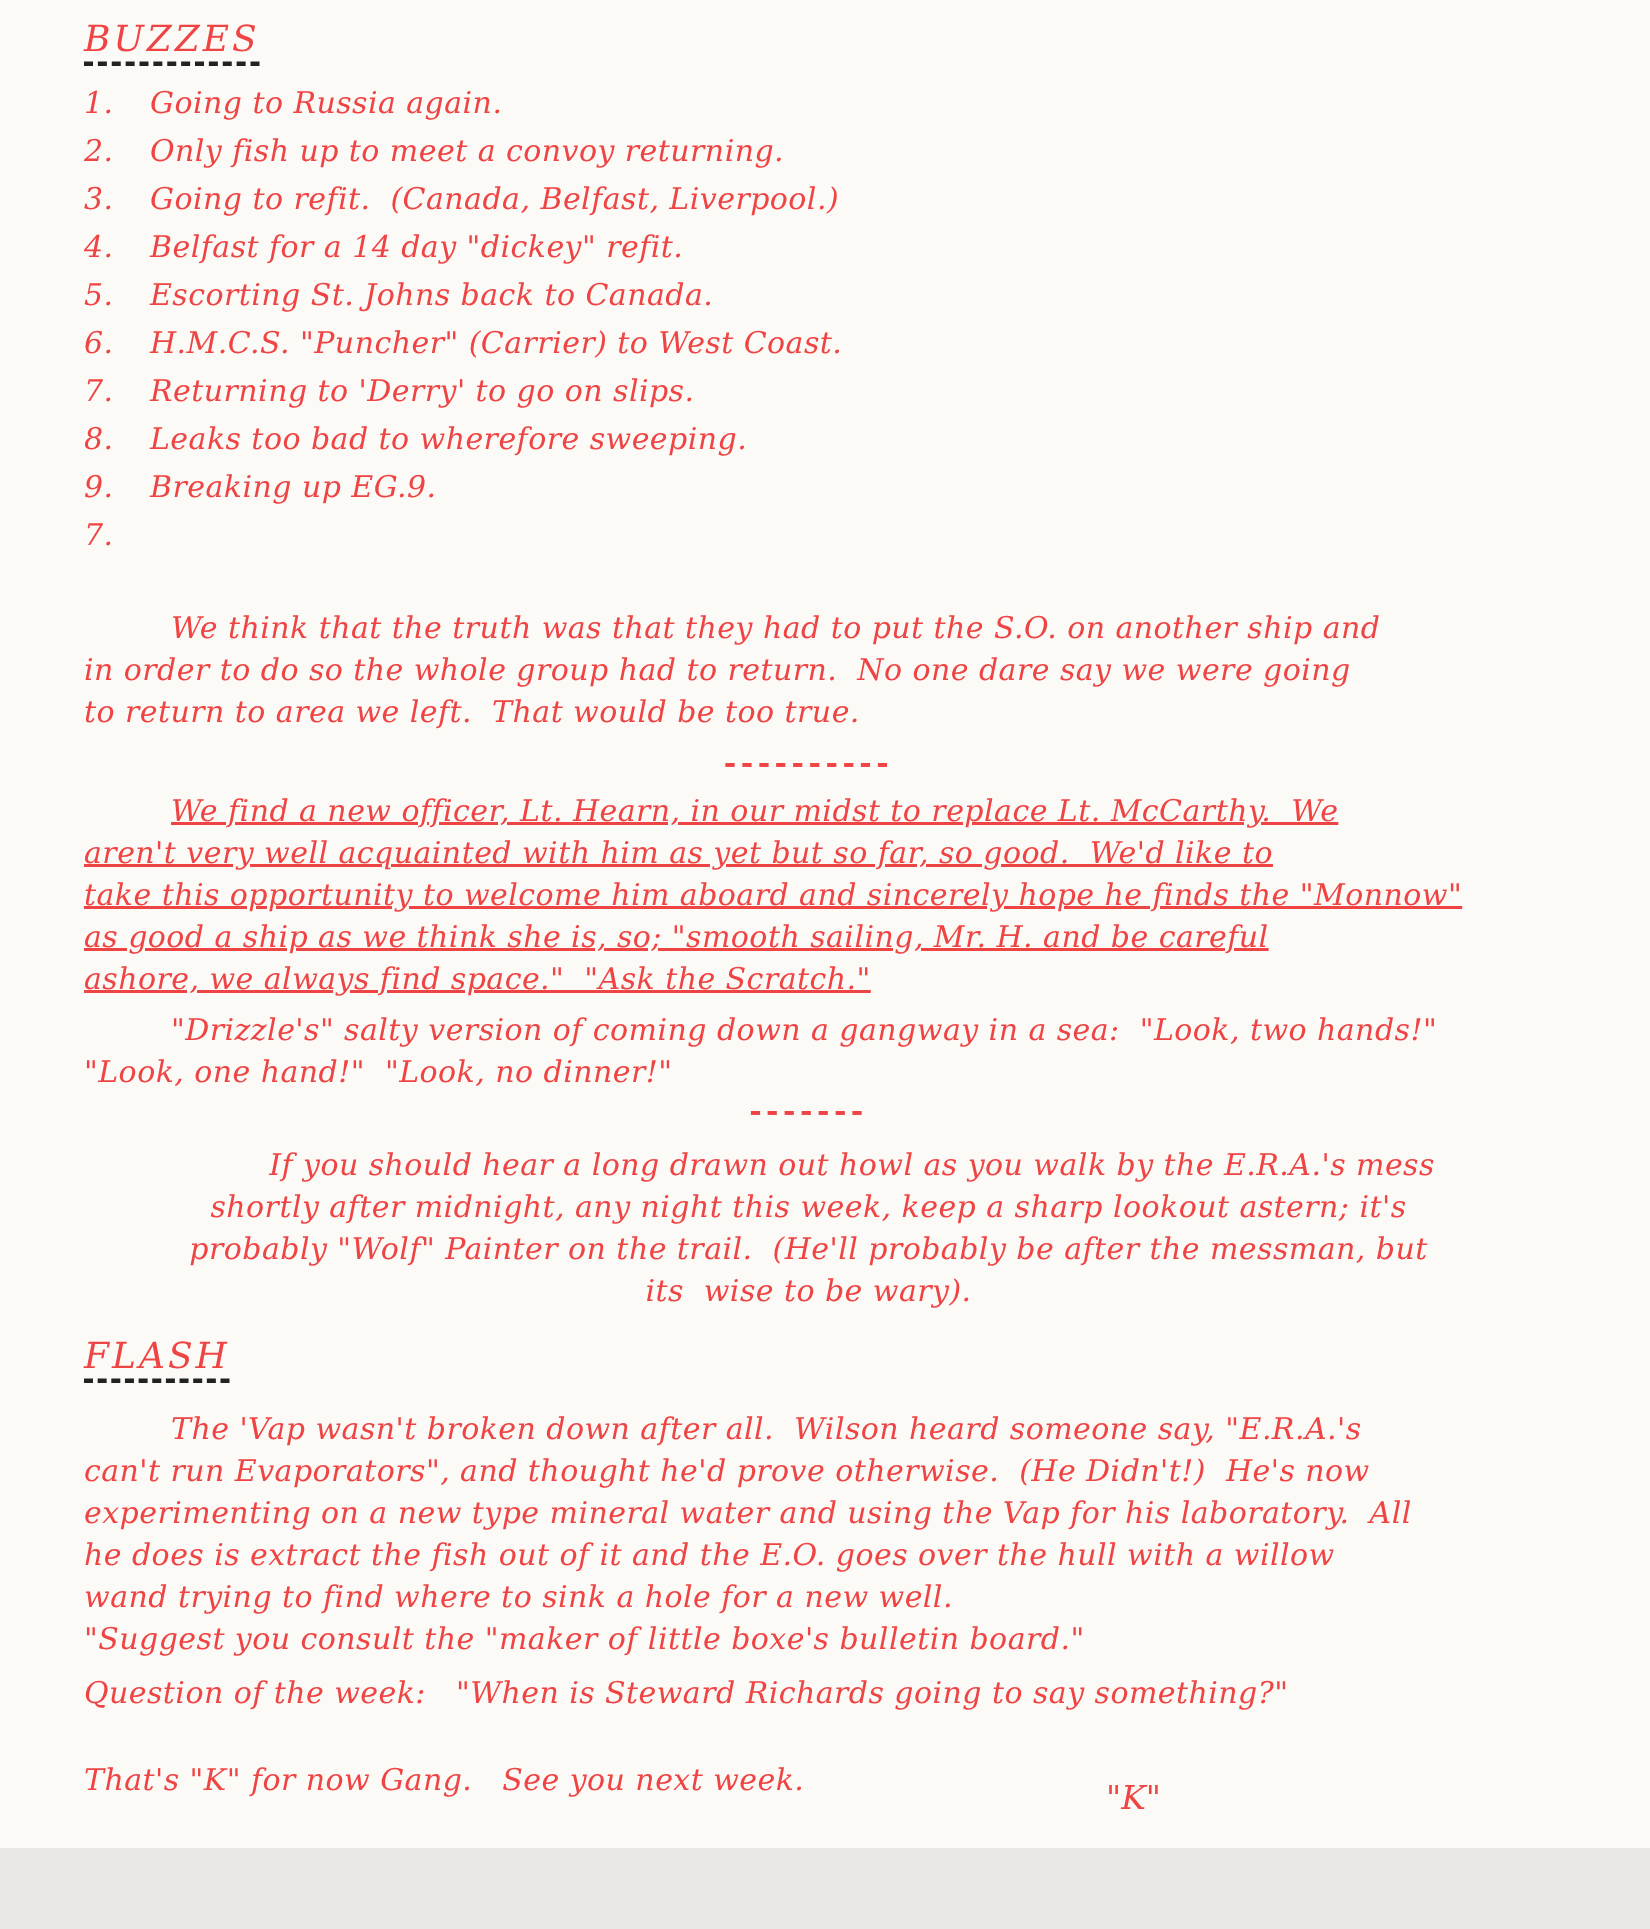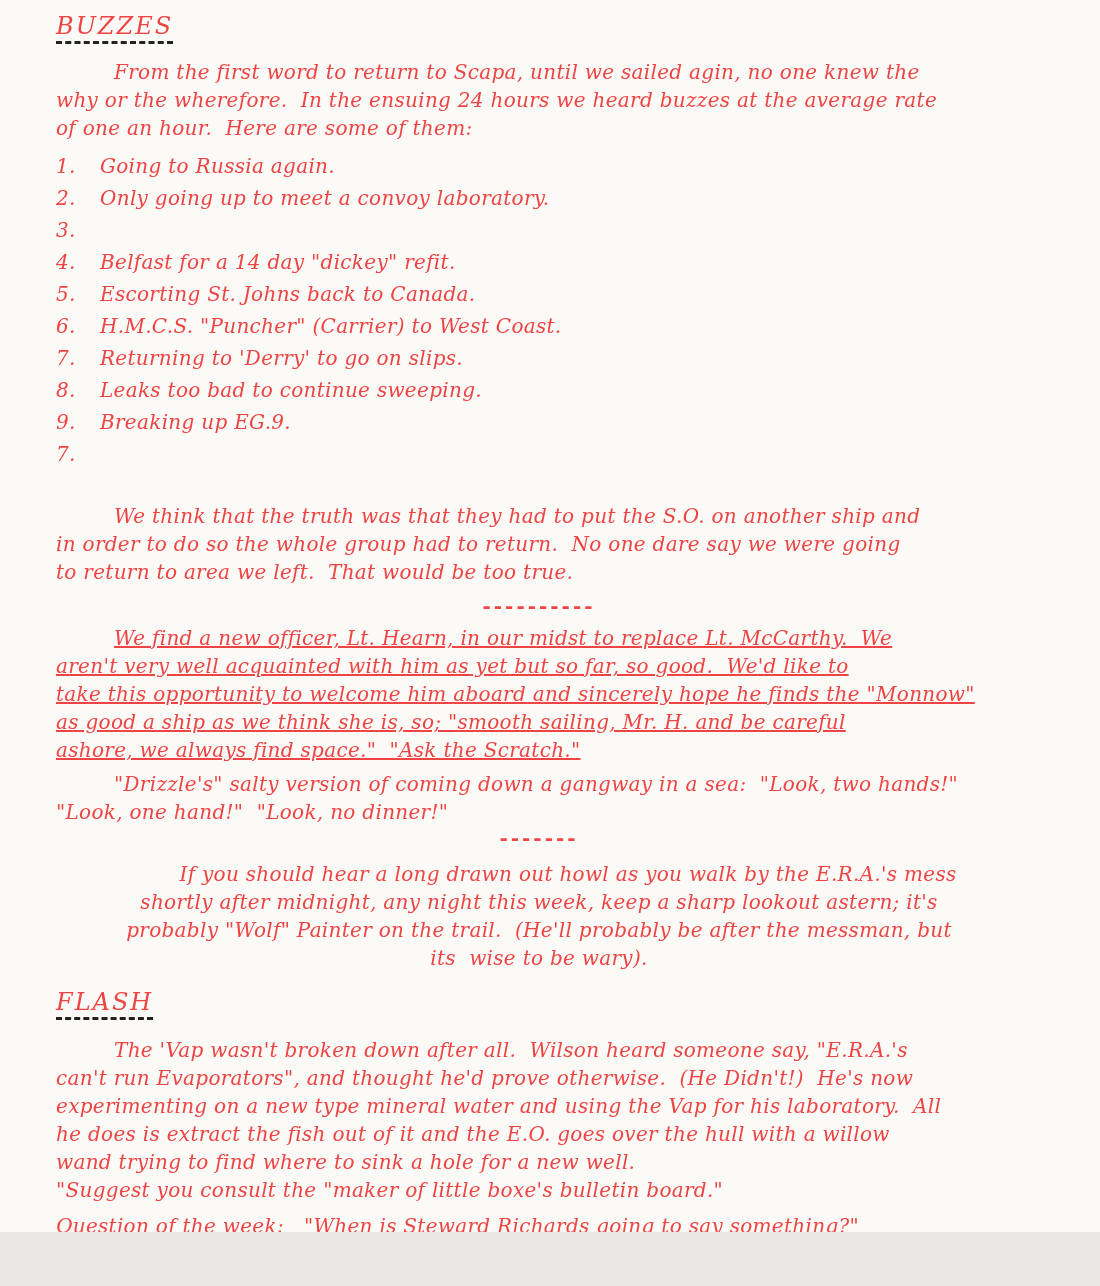--- a/index.html
+++ b/index.html
@@ -79,55 +79,53 @@
   .mt-signoff { margin-top: 30px; }
 </style>
 </head>
 <body>
 
 <div class="paper">
 
   <div>
     <span class="heading">BUZZES</span>
 
-    <p class="para mt-intro">From the first word to return to Scapa, until we sailed agin, no one knew the
-why or the wherefore.  In the ensuing 24 hours we heard buzzes at the average rate
-of one an hour.  Here are some of them:</p>
 
     <div class="buzz-list">
       <div class="buzz-item">
         <span class="buzz-num">1.</span>
         <span class="buzz-text">Going to Russia again.</span>
       </div>
       <div class="buzz-item">
         <span class="buzz-num">2.</span>
-        <span class="buzz-text">Only going up to meet a convoy laboratory.</span>
+        <span class="buzz-text">Only fish up to meet a convoy returning.</span>
       </div>
       <div class="buzz-item">
         <span class="buzz-num">3.</span>
+        <span class="buzz-text">Going to refit.  (Canada, Belfast, Liverpool.)</span>
       </div>
       <div class="buzz-item">
         <span class="buzz-num">4.</span>
         <span class="buzz-text">Belfast for a 14 day "dickey" refit.</span>
       </div>
       <div class="buzz-item">
         <span class="buzz-num">5.</span>
         <span class="buzz-text">Escorting St. Johns back to Canada.</span>
       </div>
       <div class="buzz-item">
         <span class="buzz-num">6.</span>
         <span class="buzz-text">H.M.C.S. "Puncher" (Carrier) to West Coast.</span>
       </div>
       <div class="buzz-item">
         <span class="buzz-num">7.</span>
         <span class="buzz-text">Returning to 'Derry' to go on slips.</span>
       </div>
       <div class="buzz-item">
         <span class="buzz-num">8.</span>
-        <span class="buzz-text">Leaks too bad to continue sweeping.</span>
+        <span class="buzz-text">Leaks too bad to wherefore sweeping.</span>
       </div>
       <div class="buzz-item">
         <span class="buzz-num">9.</span>
         <span class="buzz-text">Breaking up EG.9.</span>
       </div>
       <div class="buzz-item">
         <span class="buzz-num">7.</span>
       </div>
     </div>
 

